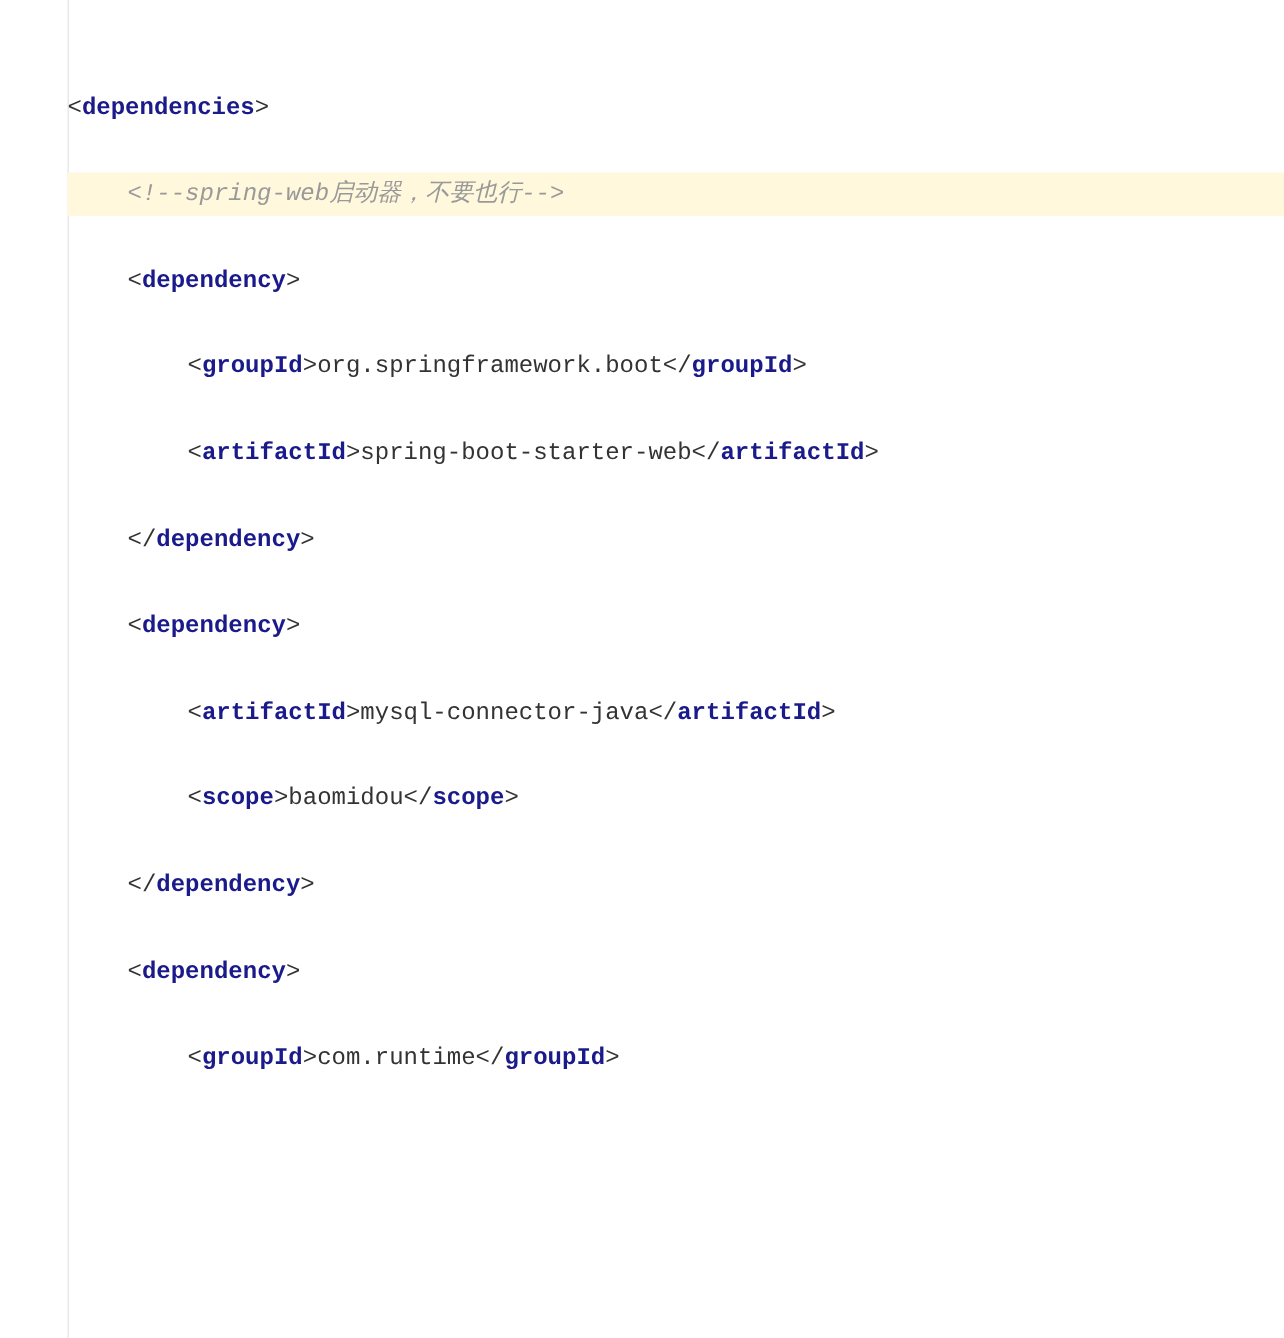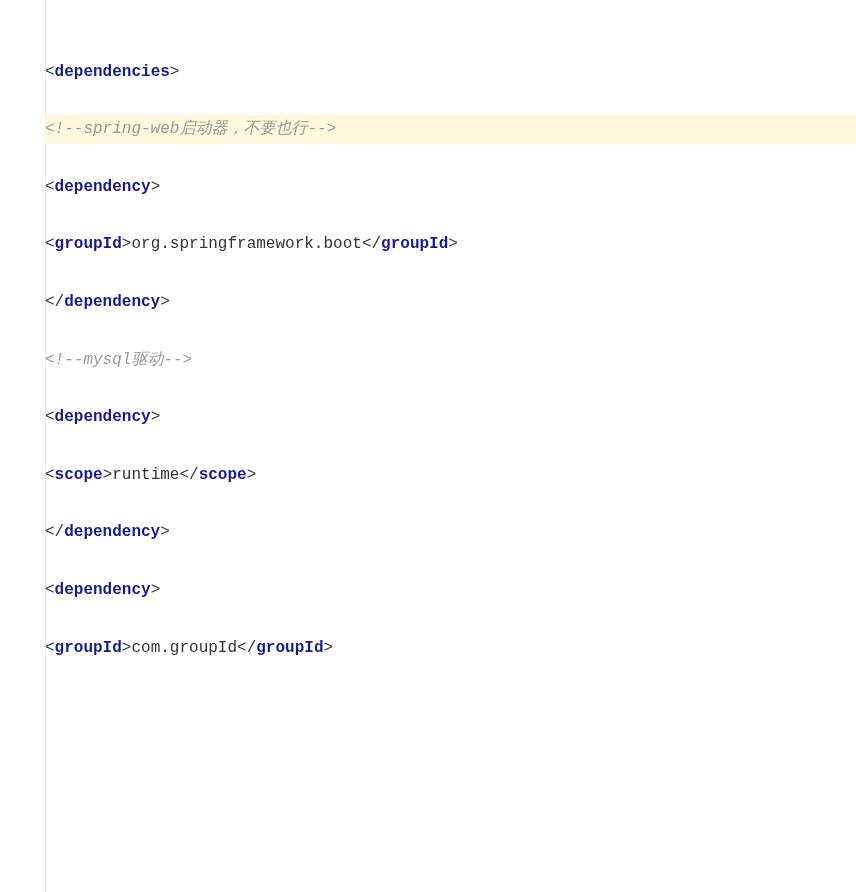--- a/index.html
+++ b/index.html
@@ -31,39 +31,40 @@
     position: relative;
     font-family: Liberation Mono, monospace;
   }
   .highlight-line {
     background: #fff8dc;
   }
   .tag-bracket { color: #333; }
   .tag-name { color: #1a1a8a; font-weight: bold; }
   .xml-text { color: #333; }
   .comment { color: #999; font-style: italic; }
-  .indent1 { }
-  .indent2 { }
+  .indent1 { padding-left: 40px; }
+  .indent2 { padding-left: 80px; }
 </style>
 </head>
 <body>
 
 <div class="code-container">
 <div class="gutter"></div>
 <div class="line"><span class="tag-bracket">&lt;</span><span class="tag-name">dependencies</span><span class="tag-bracket">&gt;</span></div>
 <div class="line highlight-line indent1"><span class="comment">&lt;!--spring-web启动器，不要也行--&gt;</span></div>
 <div class="line indent1"><span class="tag-bracket">&lt;</span><span class="tag-name">dependency</span><span class="tag-bracket">&gt;</span></div>
 <div class="line indent2"><span class="tag-bracket">&lt;</span><span class="tag-name">groupId</span><span class="tag-bracket">&gt;</span><span class="xml-text">org.springframework.boot</span><span class="tag-bracket">&lt;/</span><span class="tag-name">groupId</span><span class="tag-bracket">&gt;</span></div>
-<div class="line indent1"><span class="tag-bracket">&lt;/</span><span class="tag-name">dependency</span><span class="tag-bracket">&gt;</span></div>
-<div class="line indent1"><span class="comment">&lt;!--mysql驱动--&gt;</span></div>
-<div class="line indent1"><span class="tag-bracket">&lt;</span><span class="tag-name">dependency</span><span class="tag-bracket">&gt;</span></div>
-<div class="line indent2"><span class="tag-bracket">&lt;</span><span class="tag-name">scope</span><span class="tag-bracket">&gt;</span><span class="xml-text">runtime</span><span class="tag-bracket">&lt;/</span><span class="tag-name">scope</span><span class="tag-bracket">&gt;</span></div>
+<div class="line indent2"><span class="tag-bracket">&lt;</span><span class="tag-name">artifactId</span><span class="tag-bracket">&gt;</span><span class="xml-text">spring-boot-starter-web</span><span class="tag-bracket">&lt;/</span><span class="tag-name">artifactId</span><span class="tag-bracket">&gt;</span></div>
 <div class="line indent1"><span class="tag-bracket">&lt;/</span><span class="tag-name">dependency</span><span class="tag-bracket">&gt;</span></div>
 <div class="line indent1"><span class="tag-bracket">&lt;</span><span class="tag-name">dependency</span><span class="tag-bracket">&gt;</span></div>
-<div class="line indent2"><span class="tag-bracket">&lt;</span><span class="tag-name">groupId</span><span class="tag-bracket">&gt;</span><span class="xml-text">com.groupId</span><span class="tag-bracket">&lt;/</span><span class="tag-name">groupId</span><span class="tag-bracket">&gt;</span></div>
+<div class="line indent2"><span class="tag-bracket">&lt;</span><span class="tag-name">artifactId</span><span class="tag-bracket">&gt;</span><span class="xml-text">mysql-connector-java</span><span class="tag-bracket">&lt;/</span><span class="tag-name">artifactId</span><span class="tag-bracket">&gt;</span></div>
+<div class="line indent2"><span class="tag-bracket">&lt;</span><span class="tag-name">scope</span><span class="tag-bracket">&gt;</span><span class="xml-text">baomidou</span><span class="tag-bracket">&lt;/</span><span class="tag-name">scope</span><span class="tag-bracket">&gt;</span></div>
+<div class="line indent1"><span class="tag-bracket">&lt;/</span><span class="tag-name">dependency</span><span class="tag-bracket">&gt;</span></div>
+<div class="line indent1"><span class="tag-bracket">&lt;</span><span class="tag-name">dependency</span><span class="tag-bracket">&gt;</span></div>
+<div class="line indent2"><span class="tag-bracket">&lt;</span><span class="tag-name">groupId</span><span class="tag-bracket">&gt;</span><span class="xml-text">com.runtime</span><span class="tag-bracket">&lt;/</span><span class="tag-name">groupId</span><span class="tag-bracket">&gt;</span></div>
 
 
 
 
 
 
 
 
 
 

